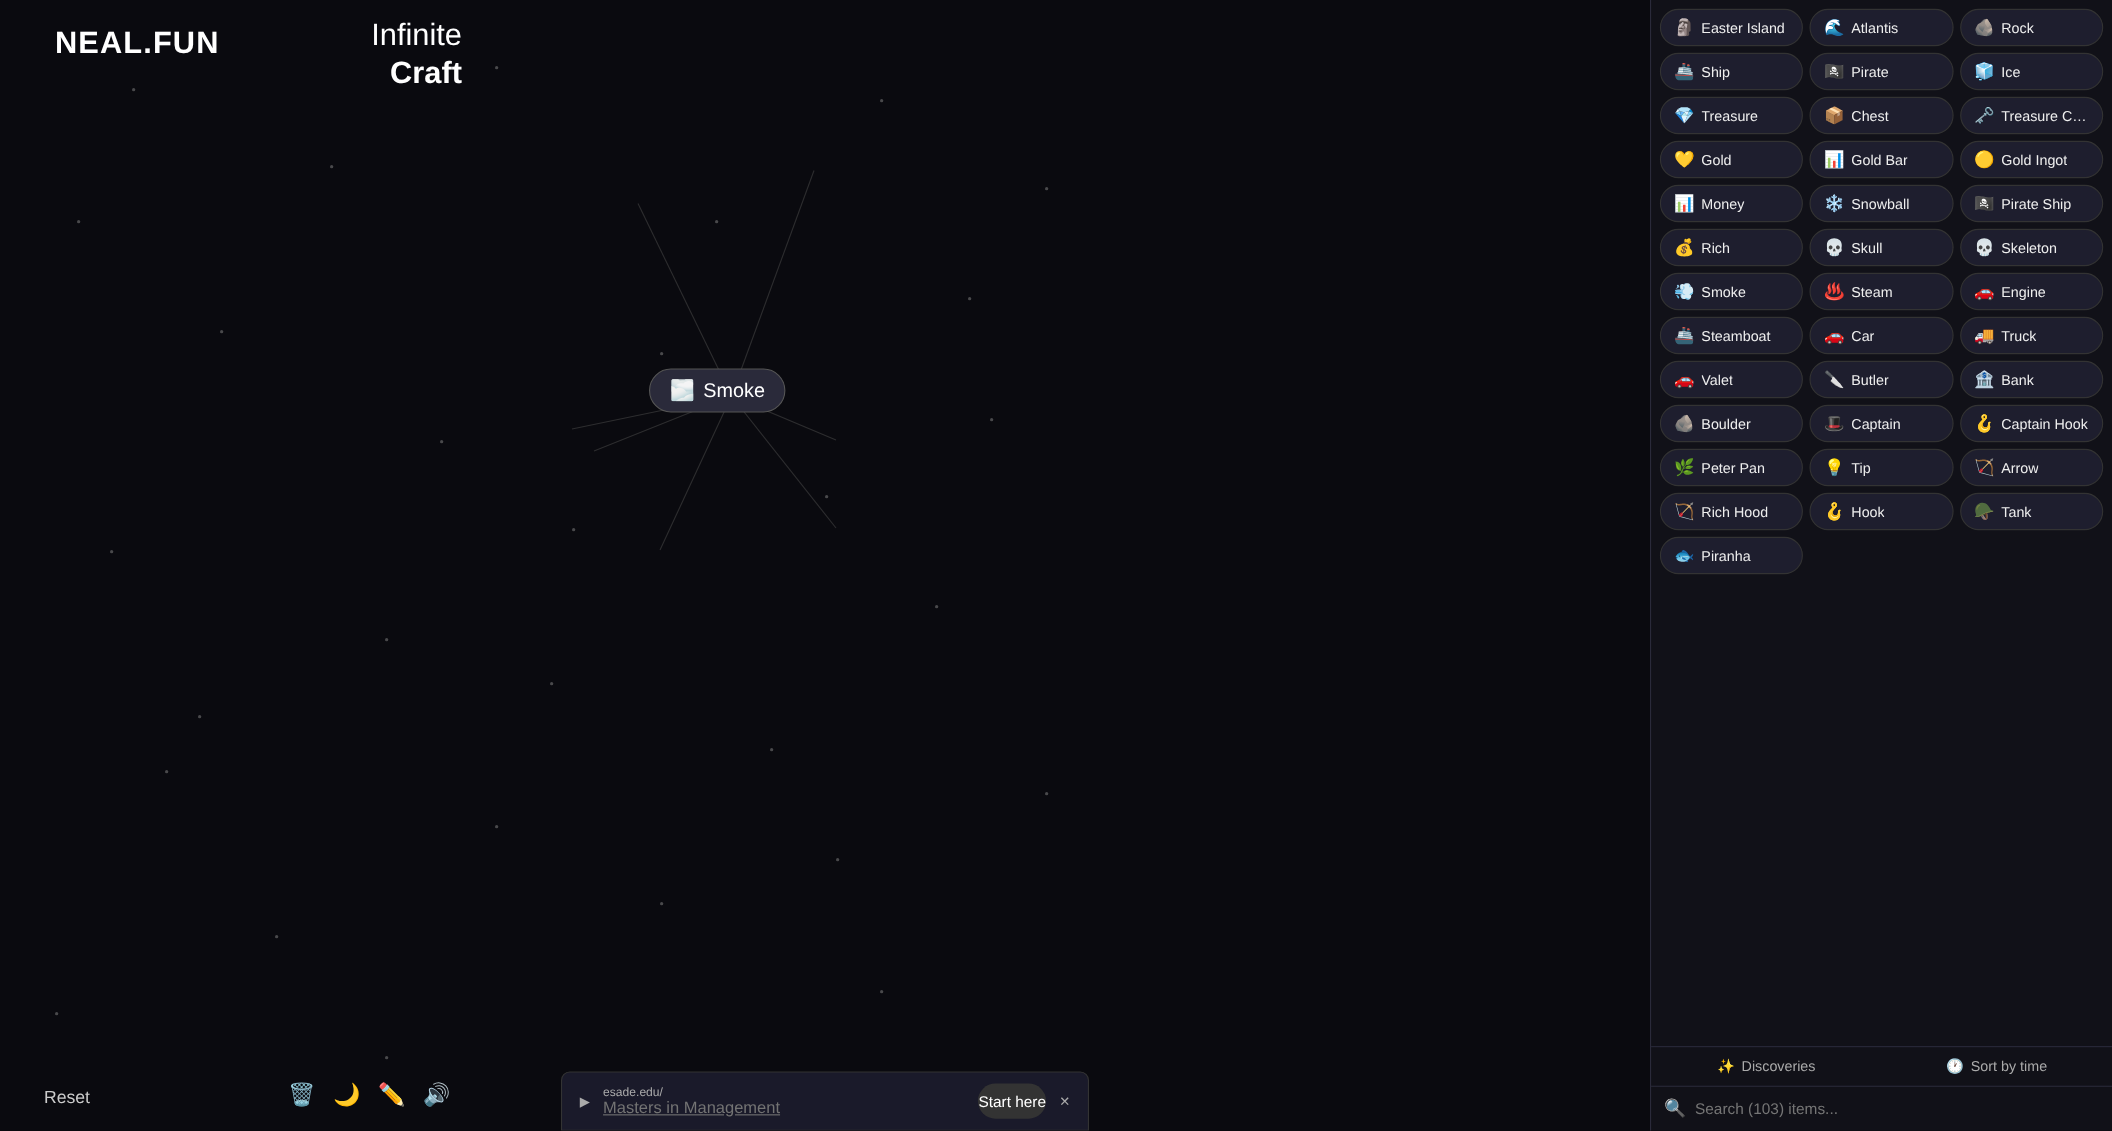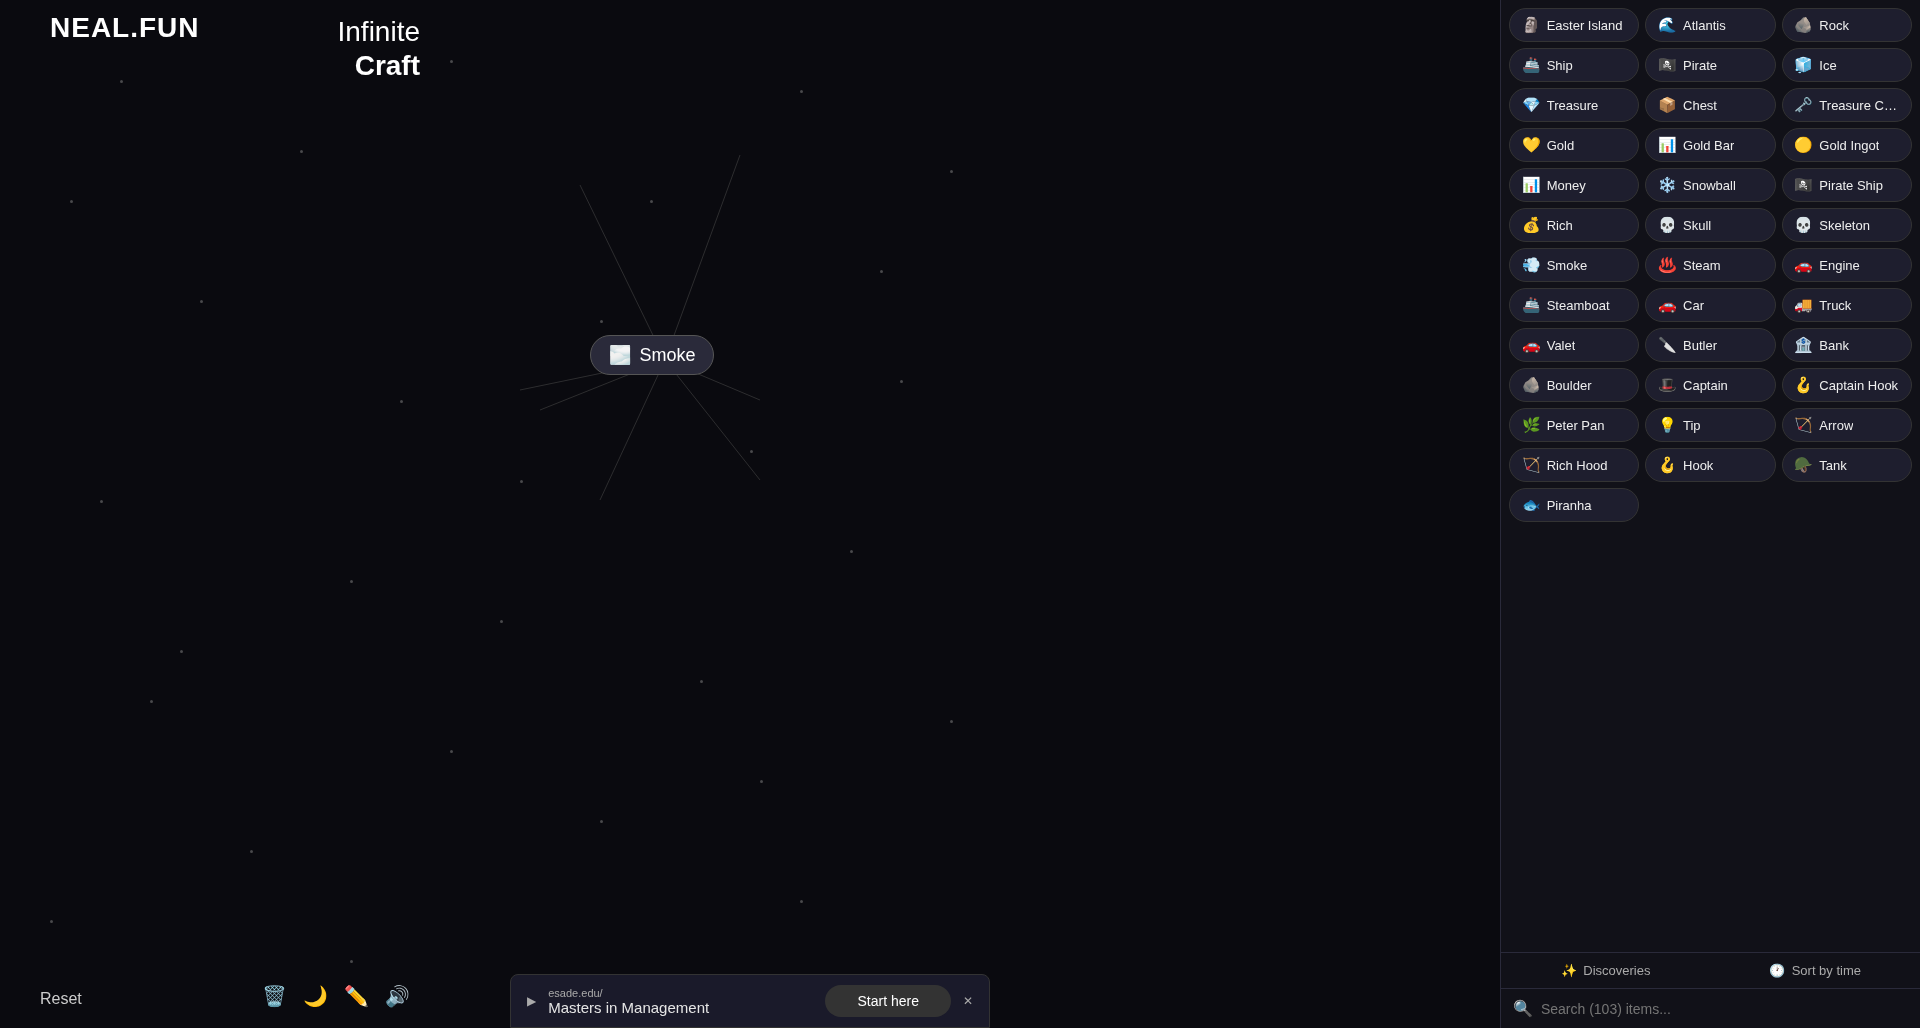--- a/index.html
+++ b/index.html
@@ -34,21 +34,21 @@
     #canvas-svg {
       position: absolute;
       top: 0; left: 0;
       width: 100%; height: 100%;
       pointer-events: none;
     }
 
     
     #logo {
       position: absolute;
-      top: 12px;
+      top: 23px;
       left: 50px;
       color: #fff;
       font-size: 28px;
       font-weight: 700;
       letter-spacing: 1px;
     }
 
     
     #game-title {
       position: absolute;
@@ -137,30 +137,31 @@
       cursor: pointer;
     }
     #ad-banner .ad-text {
       flex: 1;
     }
     #ad-banner .ad-source {
       color: #aaa;
       font-size: 11px;
     }
     #ad-banner .ad-title {
-      color: #e5e5e5;
+      color: #737373;
       font-size: 15px;
       font-weight: 500;
+      text-decoration: underline;
     }
     #ad-banner .ad-cta {
       background: #333;
       color: #fff;
       border: none;
       border-radius: 20px;
-      padding: 8px 32px;
+      padding: 8px 0;
       font-size: 14px;
       cursor: pointer;
     }
 
     
     #sidebar {
       width: 420px;
       background: #111118;
       border-left: 1px solid #2a2a3a;
       display: flex;

